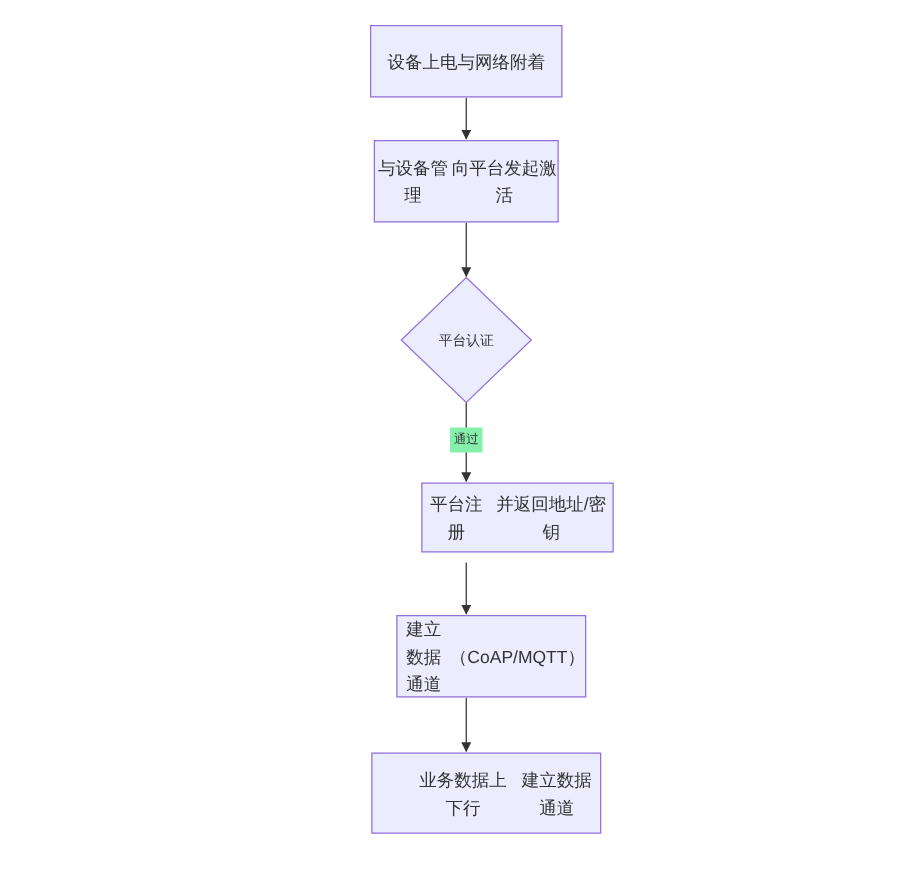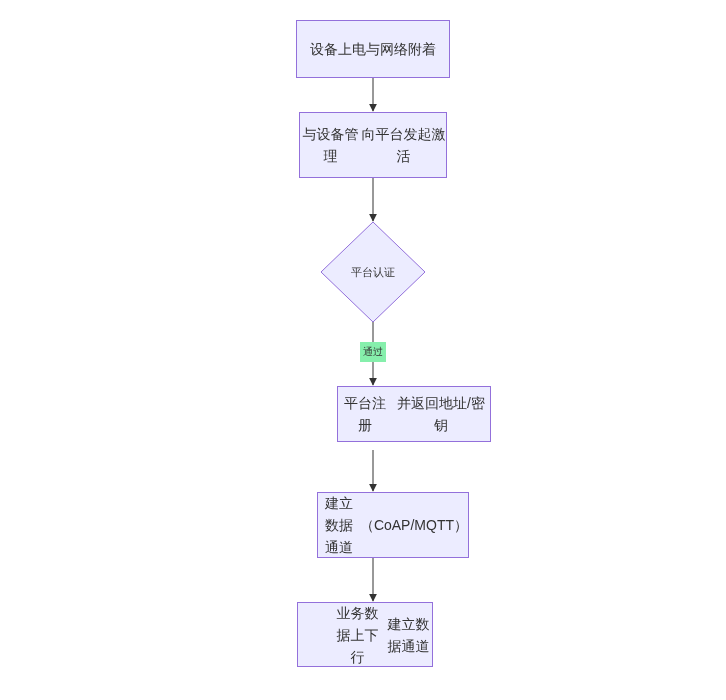--- a/index.html
+++ b/index.html
@@ -100,18 +100,18 @@
   <div class="node-rect" style="left:296px; top:386px; width:154px; height:56px;margin-left:41px;">
     <span>平台注册</span>
     <span>并返回地址/密钥</span>
   </div>
 
   <div class="node-rect" style="left:297px; top:492px; width:152px; height:66px;margin-left:20px;">
     <span>建立数据通道</span>
     <span>（CoAP/MQTT）</span>
   </div>
 
-  <div class="node-rect" style="left:297px; top:602px; width:136px; height:65px;padding-left:32px;">
+  <div class="node-rect" style="left:297px; top:602px; width:184px; height:65px;padding-left:32px;">
     <span>业务数据上下行</span>
     <span>建立数据通道</span>
   </div>
 
 </div>
 
 </body></html>

